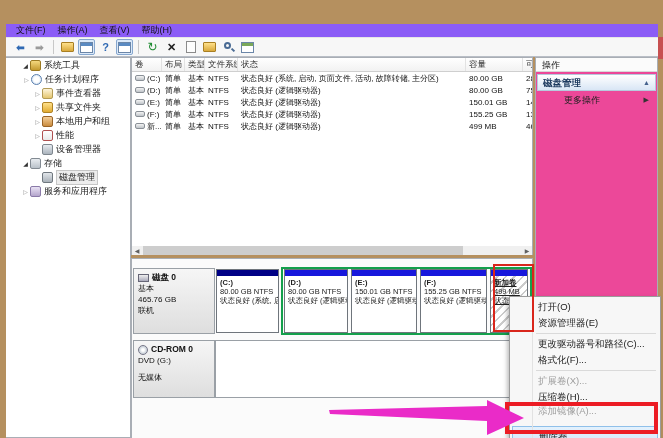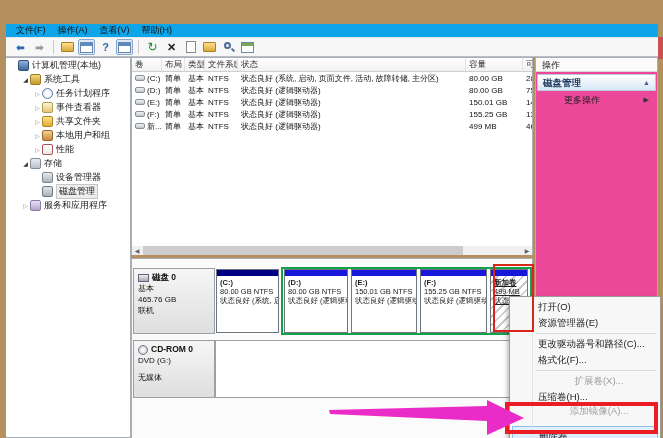--- a/index.html
+++ b/index.html
@@ -9,21 +9,21 @@
   
   .titlebar{position:absolute;left:0;top:0;width:663px;height:24px;background:#b5905f;margin-top:37px;}
   .app-icon{position:absolute;left:8px;top:4px;width:14px;height:14px;}
   .win-title{position:absolute;left:0;right:0;top:5px;text-align:center;font-size:10px;color:#1d1d1d;}
   .wc{position:absolute;top:0;height:22px;width:28px;text-align:center;line-height:20px;color:#3a2c1a;cursor:default;}
   .wc-min{right:58px;} .wc-max{right:30px;}
   .wc-close{right:0;width:32px;background:#c75050;color:#fff;font-size:11px;line-height:22px;}
   .wc-min b{display:inline-block;width:8px;height:2px;background:#3a2c1a;vertical-align:middle;}
   .wc-max b{display:inline-block;width:9px;height:8px;border:1px solid #3a2c1a;vertical-align:middle;}
   
-  .menubar{position:absolute;left:6px;top:24px;width:652px;height:14px;background:#0ea5e9;
+  .menubar{position:absolute;left:6px;top:24px;width:652px;height:14px;background:#8b5cf6;
            border-bottom:1px solid #e6e6e6;display:flex;align-items:center;padding-left:4px;}
   .menu-item{padding:0 6px;font-size:9px;color:#111;}
   .toolbar{position:absolute;left:6px;top:38px;width:652px;height:19px;background:#f7f7f7;
            border-bottom:1px solid #b9bec6;display:flex;align-items:center;padding-left:6px;gap:2px;}
   .tbtn{width:17px;height:16px;display:flex;align-items:center;justify-content:center;font-size:10px;}
   .tbtn.pressed{border:1px solid #86a7cf;background:#dbe9f9;border-radius:2px;}
   .tsep{width:1px;height:14px;background:#c8c8c8;margin:0 3px;}
   .gl-back{color:#2f69b3;font-weight:bold;} .gl-fwd{color:#9a9a9a;font-weight:bold;}
   .gl-help{color:#2f69b3;font-weight:bold;font-size:11px;}
   .gl-x{color:#222;font-weight:bold;font-size:11px;} .gl-ref{color:#1e8a31;font-size:12px;}
@@ -92,21 +92,21 @@
   .act-group{height:17px;line-height:16px;margin:2px 1px 0 1px;padding:0 5px;font-size:9.5px;font-weight:bold;color:#1d3a5f;
              background:linear-gradient(#ffffff,#d9e6f5);border:1px solid #b7c9dd;display:flex;justify-content:space-between;align-items:center;}
   .act-group .car{font-size:7px;color:#44618d;}
   .act-more{height:18px;line-height:18px;padding:0 8px 0 28px;font-size:9px;color:#222;display:flex;justify-content:space-between;align-items:center;}
   .act-more .car{font-size:7px;color:#333;}
   
   .ctx{position:absolute;left:509px;top:296px;width:152px;height:142px;background:#f7f7f7;
        border:1px solid #9b9b9b;border-bottom:none;box-shadow:-2px 2px 4px rgba(0,0,0,.25);z-index:50;padding-top:2px;}
   .ctx:before{content:"";position:absolute;left:22px;top:0;bottom:0;width:1px;background:#e2e2e2;}
   .mi{height:16px;line-height:16px;padding-left:28px;font-size:9.5px;color:#1b1b1b;white-space:nowrap;overflow:hidden;}
-  .mi.disabled{color:#9d9d9d;text-align:center;}
+  .mi.disabled{color:#9d9d9d;}
   .mi.clipped{height:11px;line-height:11px;overflow:hidden;}
   .mi.hl{margin:10px 2px 0 2px;padding-left:26px;height:27px;line-height:18px;
          background:linear-gradient(#e3f1fd,#cde5fa);border:1px solid #8fc0ea;}
   .msep{height:1px;background:#dadada;margin:2px 4px 2px 26px;}
   
   .anno-vol-box{position:absolute;left:493px;top:264px;width:41px;height:68px;border:2px solid #d9261c;z-index:60;}
   .anno-del-box{position:absolute;left:505px;top:402px;width:153px;height:32px;border:4px solid #ec1c24;z-index:65;}
   .anno-arrow{position:absolute;left:0;top:0;z-index:70;pointer-events:none;}
 </style>
 </head>
@@ -177,31 +177,26 @@
         </div>
       </div>
     <div class="tbtn">
         <div class="mini-win">
           <i style="background:#7aa85a"></i>
         </div>
       </div>
   </div>
 
   <div class="tree-pane" id="tree">
-      <div class="tree-row" style="padding-left: 3px;">
-        <span class="tw"></span>
-        <span class="ti ti-computer"></span>
-        <span class="tree-label">计算机管理(本地)</span>
-      </div>
       <div class="tree-row" style="padding-left: 15px;">
         <span class="tw exp">◢</span>
         <span class="ti ti-system-tools"></span>
         <span class="tree-label">系统工具</span>
       </div>
-      <div class="tree-row" style="padding-left: 27px;">
+      <div class="tree-row" style="padding-left: 16px;">
         <span class="tw">▷</span>
         <span class="ti ti-task-scheduler"></span>
         <span class="tree-label">任务计划程序</span>
       </div>
       <div class="tree-row" style="padding-left: 27px;">
         <span class="tw">▷</span>
         <span class="ti ti-event-viewer"></span>
         <span class="tree-label">事件查看器</span>
       </div>
       <div class="tree-row" style="padding-left: 27px;">
@@ -211,30 +206,30 @@
       </div>
       <div class="tree-row" style="padding-left: 27px;">
         <span class="tw">▷</span>
         <span class="ti ti-users"></span>
         <span class="tree-label">本地用户和组</span>
       </div>
       <div class="tree-row" style="padding-left: 27px;">
         <span class="tw">▷</span>
         <span class="ti ti-performance"></span>
         <span class="tree-label">性能</span>
+      </div>
+      <div class="tree-row" style="padding-left: 27px;">
+        <span class="tw"></span>
+        <span class="ti ti-device-manager"></span>
+        <span class="tree-label">设备管理器</span>
       </div>
       <div class="tree-row" style="padding-left: 15px;">
         <span class="tw exp">◢</span>
         <span class="ti ti-storage"></span>
         <span class="tree-label">存储</span>
-      </div>
-      <div class="tree-row" style="padding-left: 27px;">
-        <span class="tw"></span>
-        <span class="ti ti-device-manager"></span>
-        <span class="tree-label">设备管理器</span>
       </div>
       <div class="tree-row selected" style="padding-left: 27px;">
         <span class="tw"></span>
         <span class="ti ti-disk-management"></span>
         <span class="tree-label">磁盘管理</span>
       </div>
       <div class="tree-row" style="padding-left: 15px;">
         <span class="tw">▷</span>
         <span class="ti ti-services"></span>
         <span class="tree-label">服务和应用程序</span>

